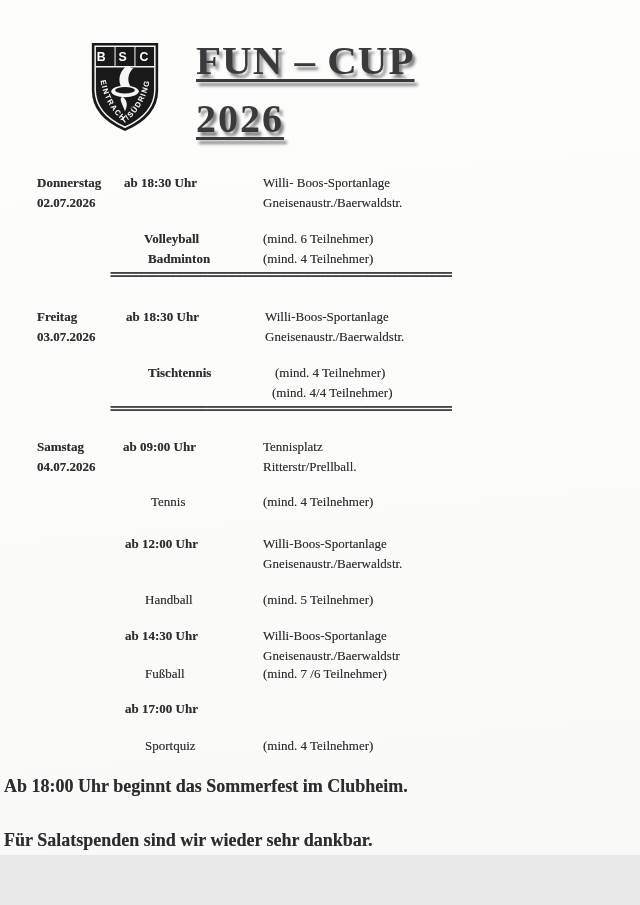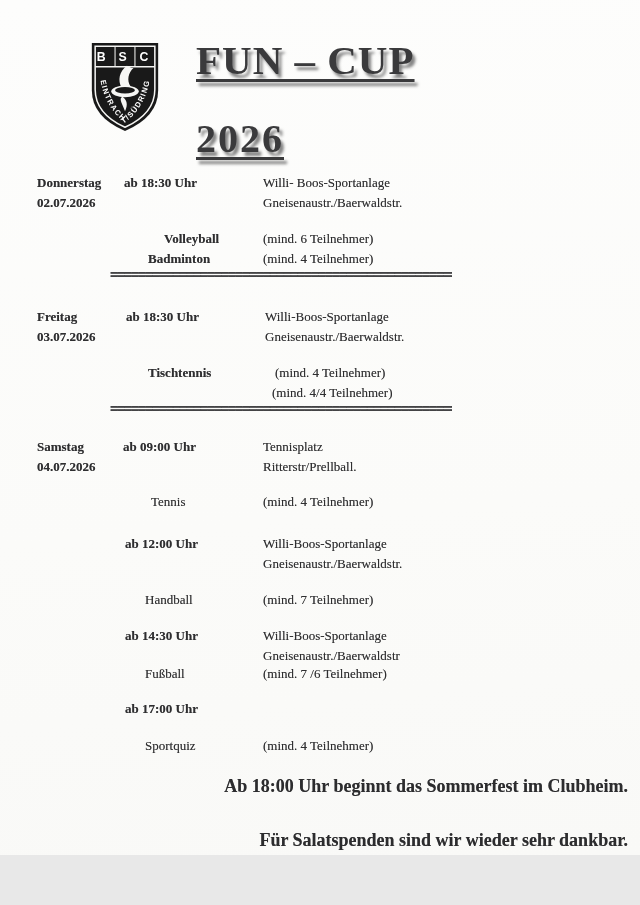--- a/index.html
+++ b/index.html
@@ -40,25 +40,25 @@
     font-weight:bold;
     color:#3a3a3c;
     text-decoration:underline;
     text-decoration-thickness:3px;
     text-underline-offset:5px;
     text-shadow:3px 4px 3px rgba(125,125,125,.95);
     letter-spacing:1px;
     white-space:nowrap;
   }
   #title-1{top:38px;font-size:41px;line-height:44px;}
-  #title-2{top:98px;font-size:40px;line-height:42px;letter-spacing:2px;margin-top:20px;}
+  #title-2{top:98px;font-size:40px;line-height:42px;letter-spacing:2px;}
   .footer-line{
     position:absolute;
     left:4px;width:624px;
-    text-align:right;
+    text-align:left;
     font-size:18px;line-height:21px;
     font-weight:bold;
     color:#2c2c2e;
     text-shadow:0 0 .5px rgba(40,40,40,.5);
     white-space:nowrap;
   }
   #logo{position:absolute;left:89px;top:41px;width:72px;height:93px;}
 </style>
 </head>
 <body>
@@ -85,21 +85,21 @@
   </svg>
 
   <div id="title-1" class="title-line">FUN – CUP</div>
   <div id="title-2" class="title-line">2026</div>
 
   <span class="t b" style="left:37px;top:173px">Donnerstag</span>
   <span class="t b" style="left:124px;top:173px">ab 18:30 Uhr</span>
   <span class="t" style="left:263px;top:173px">Willi- Boos-Sportanlage</span>
   <span class="t b" style="left:37px;top:193px">02.07.2026</span>
   <span class="t" style="left:263px;top:193px">Gneisenaustr./Baerwaldstr.</span>
-  <span class="t b" style="left:164px;top:229px">Volleyball</span>
+  <span class="t b" style="left:144px;top:229px">Volleyball</span>
   <span class="t" style="left:263px;top:229px">(mind. 6 Teilnehmer)</span>
   <span class="t b" style="left:148px;top:249px">Badminton</span>
   <span class="t" style="left:263px;top:249px">(mind. 4 Teilnehmer)</span>
   <div class="rule" style="left:110px;top:268px">==================================================</div>
 
   <span class="t b" style="left:37px;top:307px">Freitag</span>
   <span class="t b" style="left:126px;top:307px">ab 18:30 Uhr</span>
   <span class="t" style="left:265px;top:307px">Willi-Boos-Sportanlage</span>
   <span class="t b" style="left:37px;top:327px">03.07.2026</span>
   <span class="t" style="left:265px;top:327px">Gneisenaustr./Baerwaldstr.</span>
@@ -113,21 +113,21 @@
   <span class="t" style="left:263px;top:437px">Tennisplatz</span>
   <span class="t b" style="left:37px;top:457px">04.07.2026</span>
   <span class="t" style="left:263px;top:457px">Ritterstr/Prellball.</span>
   <span class="t" style="left:151px;top:492px">Tennis</span>
   <span class="t" style="left:263px;top:492px">(mind. 4 Teilnehmer)</span>
 
   <span class="t b" style="left:125px;top:534px">ab 12:00 Uhr</span>
   <span class="t" style="left:263px;top:534px">Willi-Boos-Sportanlage</span>
   <span class="t" style="left:263px;top:554px">Gneisenaustr./Baerwaldstr.</span>
   <span class="t" style="left:145px;top:590px">Handball</span>
-  <span class="t" style="left:263px;top:590px">(mind. 7 Teilnehmer)</span>
+  <span class="t" style="left:263px;top:590px">(mind. 5 Teilnehmer)</span>
 
   <span class="t b" style="left:125px;top:626px">ab 14:30 Uhr</span>
   <span class="t" style="left:263px;top:626px">Willi-Boos-Sportanlage</span>
   <span class="t" style="left:263px;top:646px">Gneisenaustr./Baerwaldstr</span>
   <span class="t" style="left:145px;top:664px">Fußball</span>
   <span class="t" style="left:263px;top:664px">(mind. 7 /6 Teilnehmer)</span>
 
   <span class="t b" style="left:125px;top:699px">ab 17:00 Uhr</span>
   <span class="t" style="left:145px;top:736px">Sportquiz</span>
   <span class="t" style="left:263px;top:736px">(mind. 4 Teilnehmer)</span>

